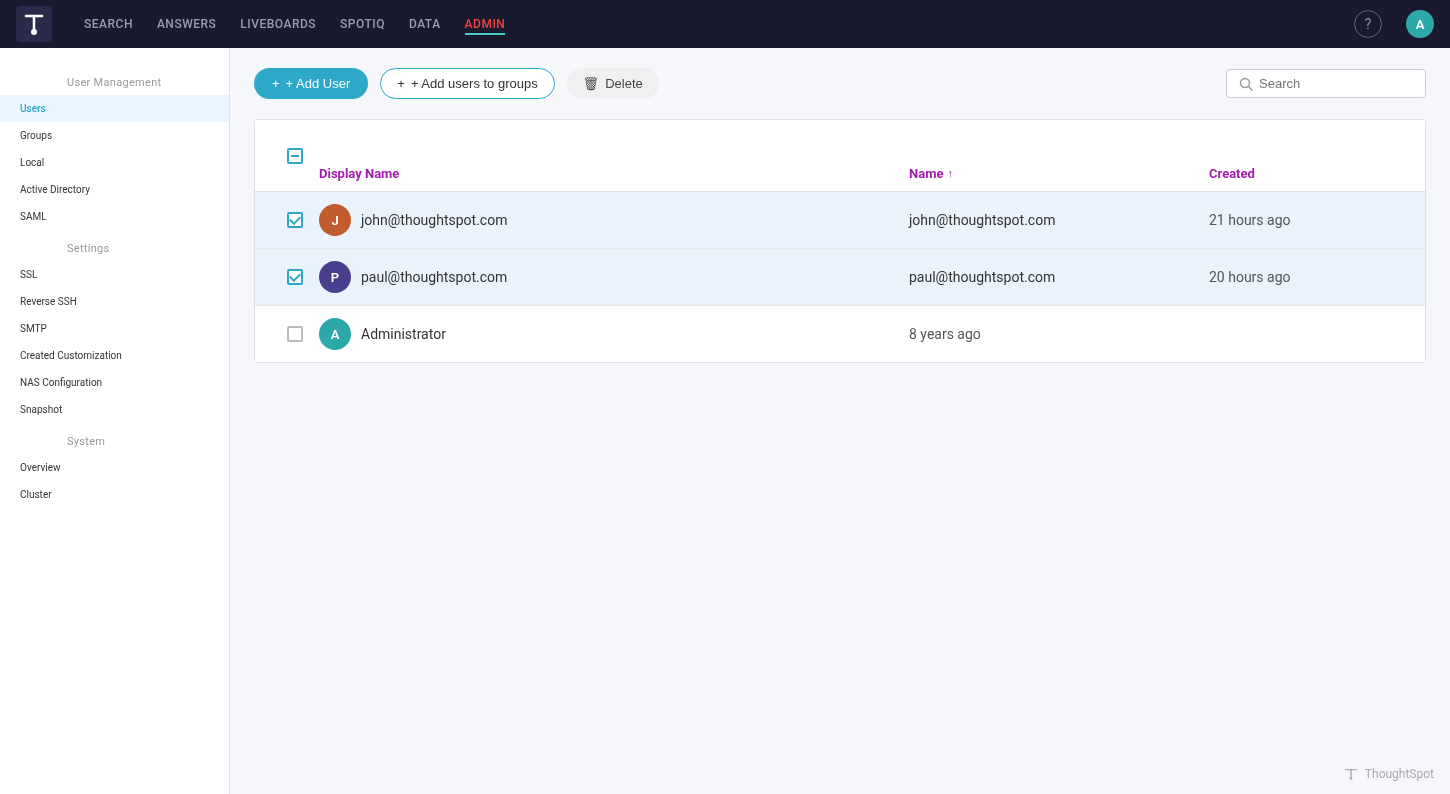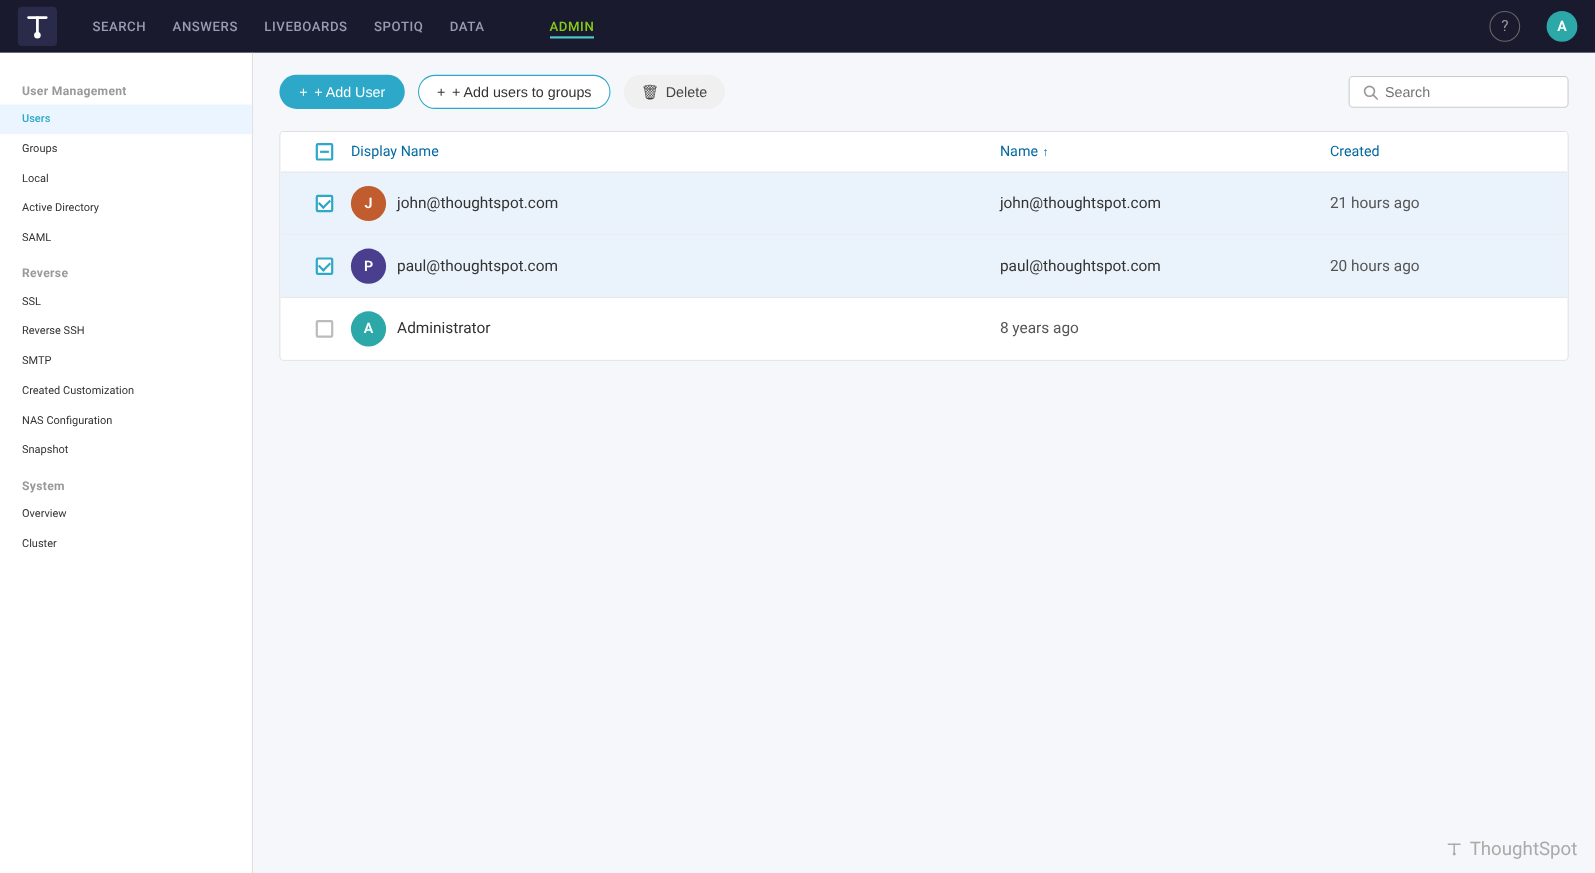--- a/index.html
+++ b/index.html
@@ -21,24 +21,23 @@
     .nav-item {
       color: #9a9ab0;
       font-size: 12px;
       font-weight: 500;
       letter-spacing: 0.5px;
       cursor: pointer;
       padding: 4px 0;
       text-transform: uppercase;
     }
     .nav-item.active {
-      color: #84cc16;
+      color: #ef4444;
       border-bottom: 2px solid #4dc8c8;
       padding-bottom: 2px;
-      margin-left: 35px;
     }
     .nav-spacer { flex: 1; }
     .nav-help {
       width: 28px; height: 28px;
       border-radius: 50%;
       border: 1.5px solid #666;
       color: #999;
       display: flex; align-items: center; justify-content: center;
       font-size: 14px; cursor: pointer;
     }
@@ -62,23 +61,24 @@
       width: 230px;
       background: #ffffff;
       border-right: 1px solid #e0e0e0;
       overflow-y: auto;
       padding: 16px 0;
       flex-shrink: 0;
     }
     .sidebar-section-label {
       font-size: 11px;
       color: #999;
-      font-weight: 700;
+      font-weight: 400;
       padding: 12px 20px 6px;
       letter-spacing: 0.3px;
+      margin-left: 47px;
     }
     .sidebar-item {
       padding: 8px 20px;
       font-size: 10px;
       color: #333;
       cursor: pointer;
       display: block;
     }
     .sidebar-item.active {
       color: #2da8c8;
@@ -158,23 +158,23 @@
     }
     .table-header {
       display: grid;
       grid-template-columns: 48px 1fr 300px 200px;
       padding: 10px 16px;
       border-bottom: 1px solid #e0e0e0;
       background: white;
     }
     .table-header-cell {
       font-size: 13px;
-      font-weight: 400;
-      color: #0369a1;
-      display: flex; align-items: center; gap: 4px;
+      font-weight: 700;
+      color: #a21caf;
+      display: flex; align-items: center; gap: 4px; margin-top: 36px;
     }
     .table-row {
       display: grid;
       grid-template-columns: 48px 1fr 300px 200px;
       padding: 12px 16px;
       border-bottom: 1px solid #e8e8e8;
       align-items: center;
       background: white;
     }
     .table-row.selected {
@@ -237,21 +237,21 @@
     .user-name { font-size: 14px; color: #333; }
     .cell-name { font-size: 14px; color: #333; }
     .cell-created { font-size: 14px; color: #555; }
 
     
     .footer-brand {
       position: fixed;
       bottom: 12px;
       right: 16px;
       display: flex; align-items: center; gap: 6px;
-      color: #aaa; font-size: 17px;
+      color: #aaa; font-size: 12px;
     }
   </style>
 </head>
 <body>
 
 <nav class="top-nav">
   <div class="nav-logo">
     <svg viewBox="0 0 36 36" fill="none" xmlns="http://www.w3.org/2000/svg">
       <rect width="36" height="36" rx="4" fill="#2a2a4a"></rect>
       <line x1="10" y1="10" x2="26" y2="10" stroke="white" stroke-width="2.5" stroke-linecap="round"></line>
@@ -275,21 +275,21 @@
   <aside class="sidebar">
 
     <div class="sidebar-section-label">User Management</div>
     <a class="sidebar-item active">Users</a>
     <a class="sidebar-item">Groups</a>
 
     <a class="sidebar-item">Local</a>
     <a class="sidebar-item">Active Directory</a>
     <a class="sidebar-item">SAML</a>
 
-    <div class="sidebar-section-label">Reverse</div>
+    <div class="sidebar-section-label">Settings</div>
     <a class="sidebar-item">SSL</a>
     <a class="sidebar-item">Reverse SSH</a>
     <a class="sidebar-item">SMTP</a>
     <a class="sidebar-item">Created Customization</a>
 
     <a class="sidebar-item">NAS Configuration</a>
     <a class="sidebar-item">Snapshot</a>
 
     <div class="sidebar-section-label">System</div>
     <a class="sidebar-item">Overview</a>

